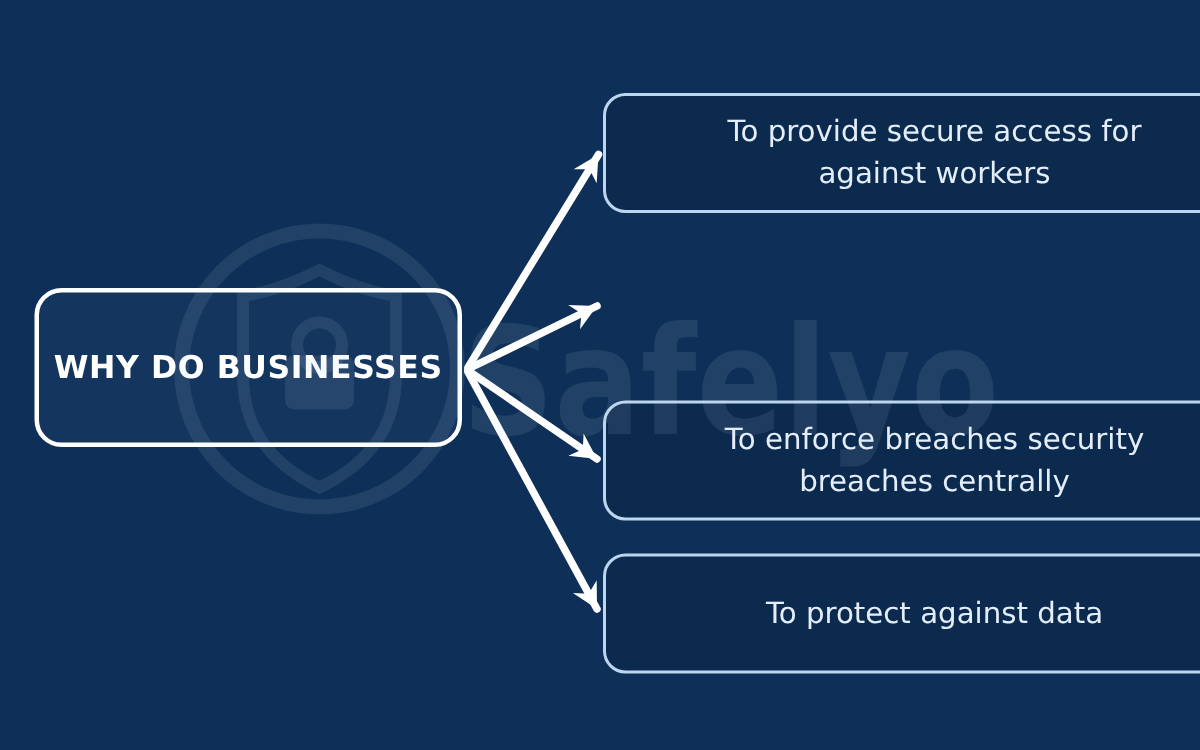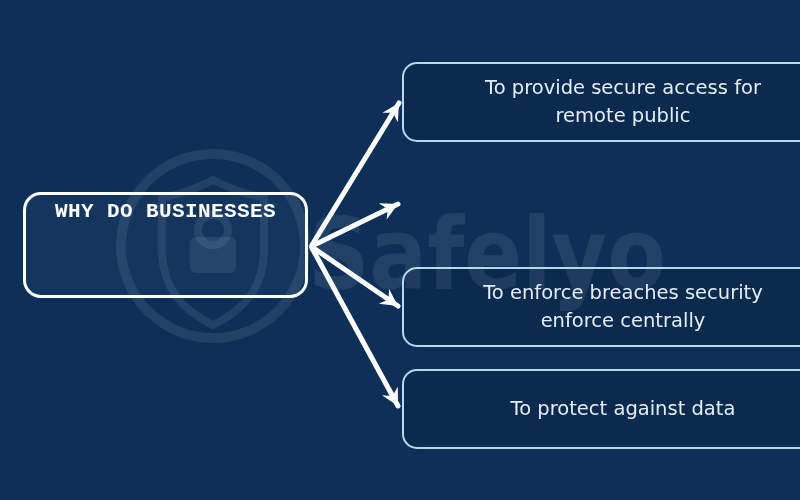--- a/index.html
+++ b/index.html
@@ -30,23 +30,23 @@
     top: 192px;
     width: 285px;
     height: 106px;
     box-sizing: border-box;
     background: var(--title-fill, #14355e);
     border: 3px solid var(--title-border, #ffffff);
     border-radius: 18px;
     display: flex;
     flex-direction: column;
     align-items: center;
+    justify-content: center;
     z-index: 10;
     text-align: center;
-    font-family: Liberation Mono, monospace;
   }
   .title-line {
     color: var(--title-text, #ffffff);
     font-size: 21px;
     font-weight: bold;
     line-height: 33px;
     letter-spacing: 0.4px;
     white-space: nowrap;
   }
   .reason-box {
@@ -81,25 +81,25 @@
 <body>
 
 <div class="canvas">
 
   <div class="title-box">
     <span class="title-line">WHY DO BUSINESSES</span>
   </div>
 
   <div class="reason-box pos-1">
     <span class="reason-line">To provide secure access for</span>
-    <span class="reason-line">remote public</span>
+    <span class="reason-line">against workers</span>
   </div>
   <div class="reason-box pos-3">
     <span class="reason-line">To enforce breaches security</span>
-    <span class="reason-line">enforce centrally</span>
+    <span class="reason-line">breaches centrally</span>
   </div>
   <div class="reason-box pos-4">
     <span class="reason-line">To protect against data</span>
   </div>
 
   <svg class="arrow-layer" viewBox="0 0 800 500">
     <defs>
       <marker id="ah" markerUnits="userSpaceOnUse" markerWidth="26" markerHeight="26" refX="19" refY="12" orient="auto">
         <path d="M2,3 L19,12 L2,21 L7.5,12 Z" fill="#ffffff"></path>
       </marker>

